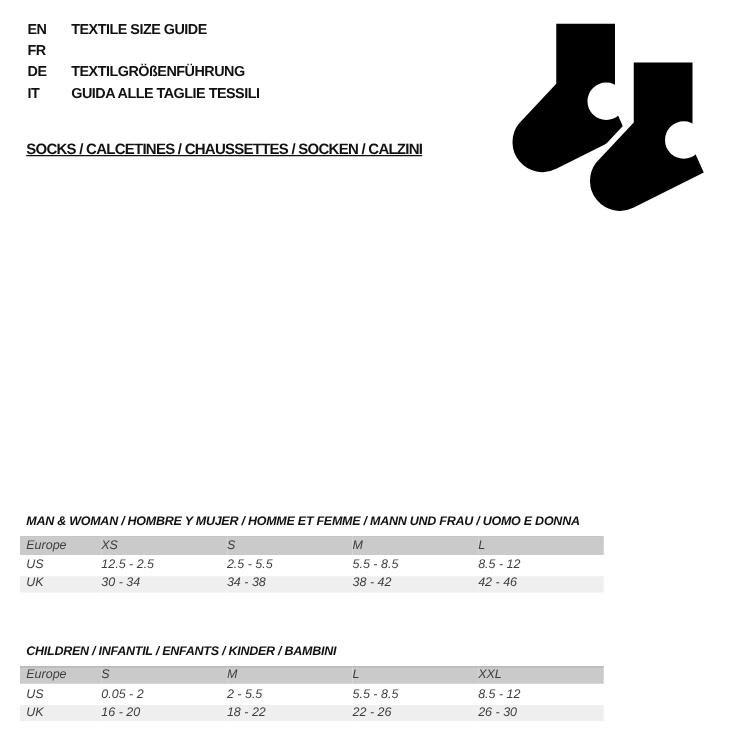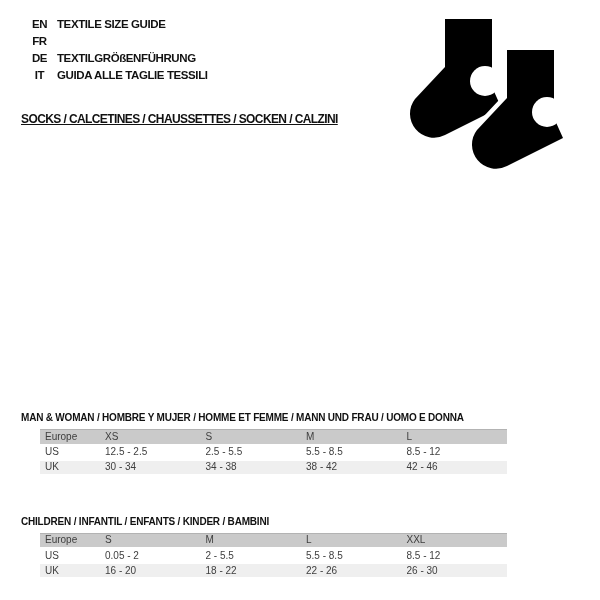--- a/index.html
+++ b/index.html
@@ -21,21 +21,20 @@
     position:relative;
     width:600px;height:600px;
     background:var(--page_bg);
     overflow:hidden;
   }
 
   
   .lang-list{
     position:absolute;left:22px;top:15px;
     list-style:none;
-    text-align:center;
   }
   .lang-row{
     display:flex;align-items:center;
     height:17px;
     font-size:11.5px;font-weight:bold;
     letter-spacing:-0.4px;
     color:var(--text_primary);
     white-space:nowrap;
   }
   .lang-code{width:35px;flex:0 0 35px;}
@@ -53,36 +52,36 @@
   
   .socks-icon{
     position:absolute;left:400px;top:10px;
     width:170px;height:175px;
   }
 
   
   .tables-wrap{
     position:absolute;left:16px;top:412px;
     width:467px;
+    font-style:italic;
   }
   .size-table-block + .size-table-block{margin-top:42px;}
   .size-table-title{
     font-size:10px;font-weight:bold;
     letter-spacing:-0.2px;
     color:var(--text_primary);
     line-height:12px;height:12px;
     margin-bottom:5px;
     padding-left:5px;
     white-space:nowrap;
   }
   table.size-table{
     width:467px;
     border-collapse:collapse;
     table-layout:fixed;
-    margin-left:24px;
   }
   .col-region{width:65px;}
   table.size-table th, table.size-table td{
     font-size:10px;
     font-weight:normal;
     color:var(--table_text);
     text-align:left;
     vertical-align:middle;
     line-height:1;
     padding:0;

